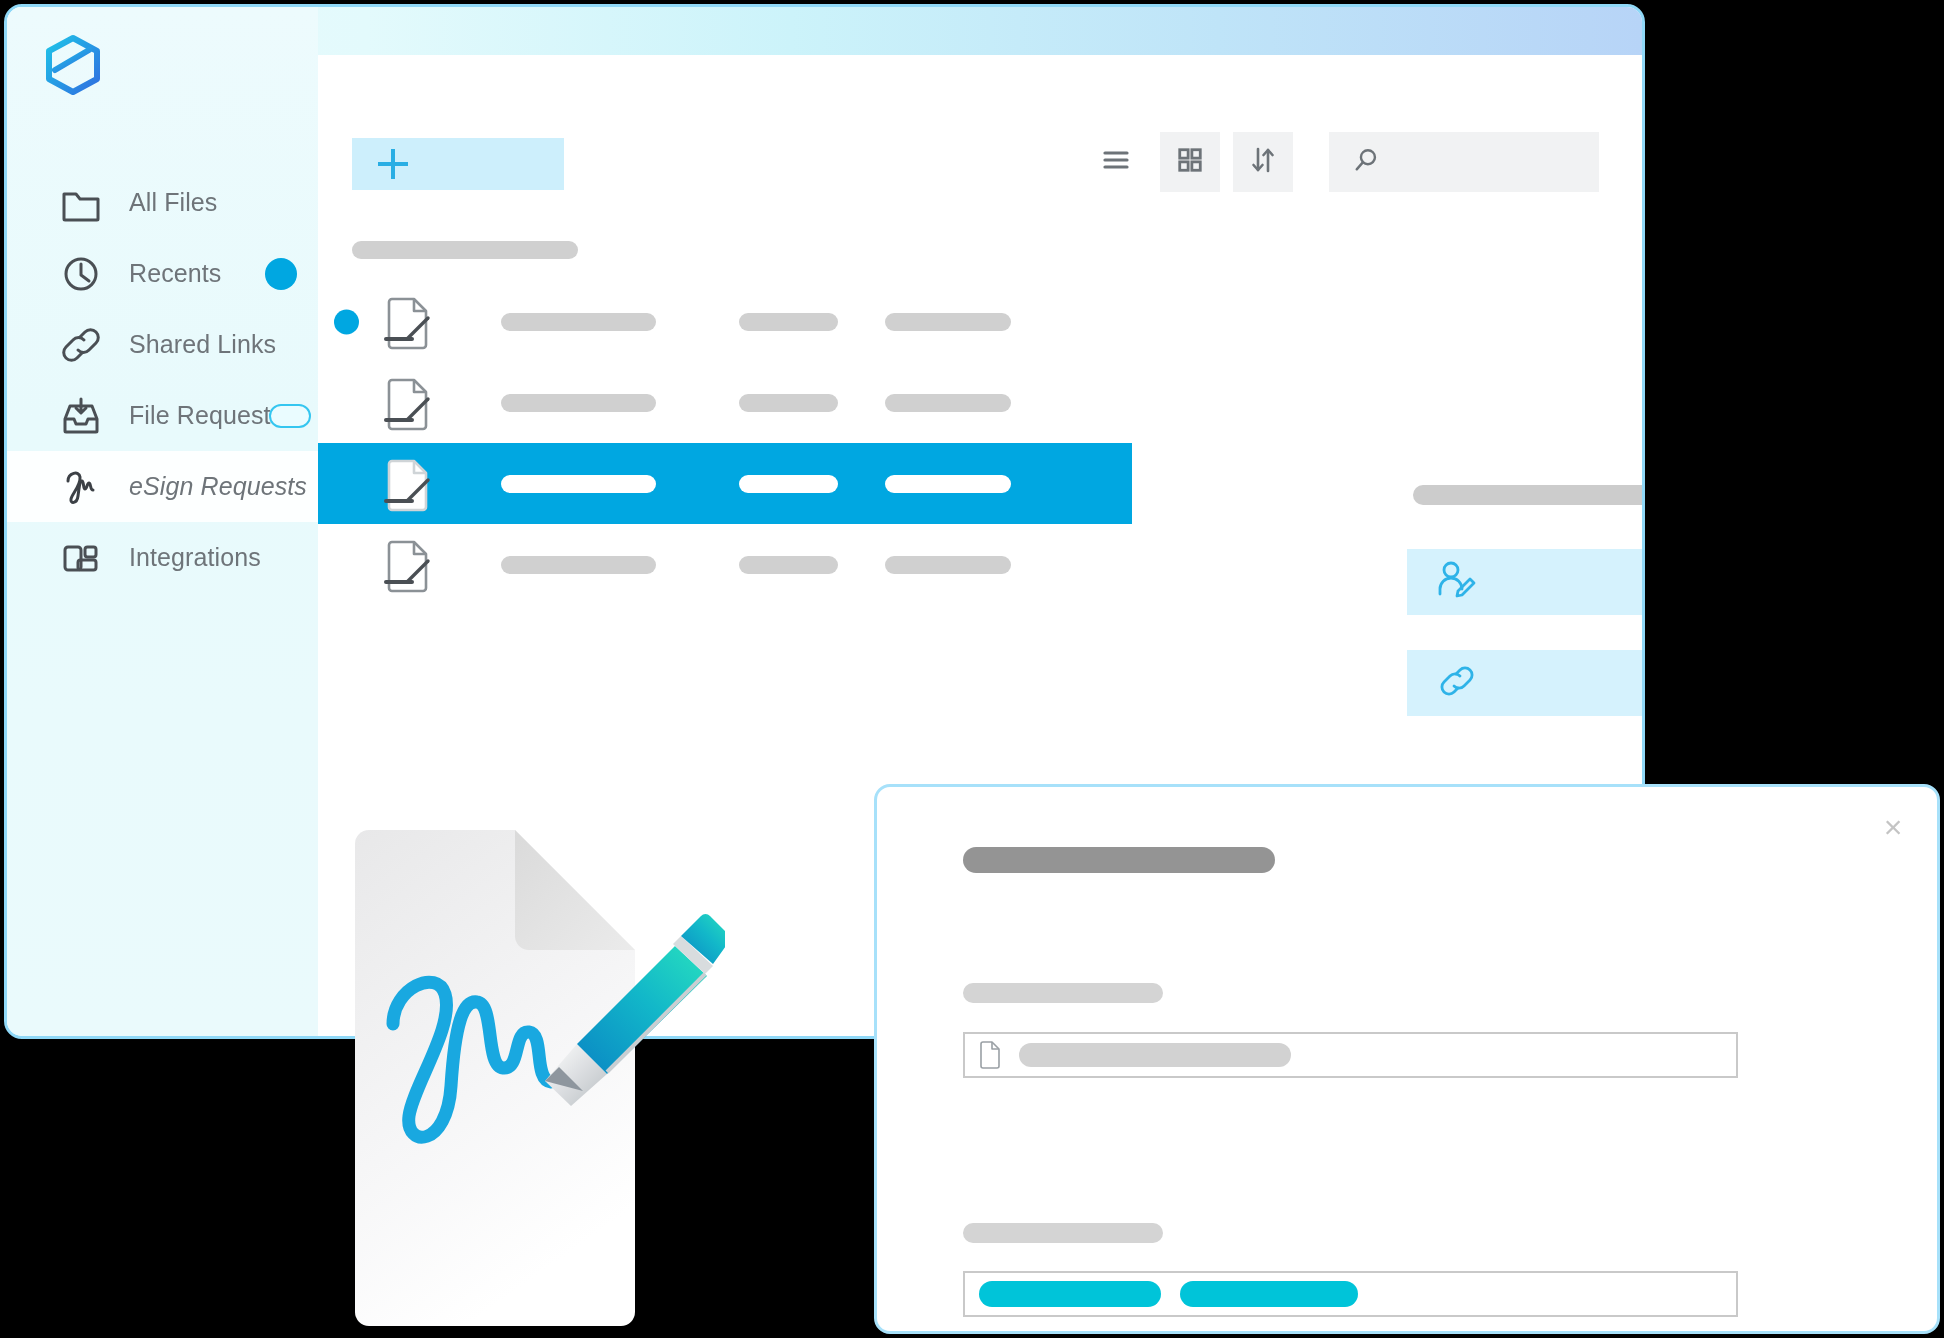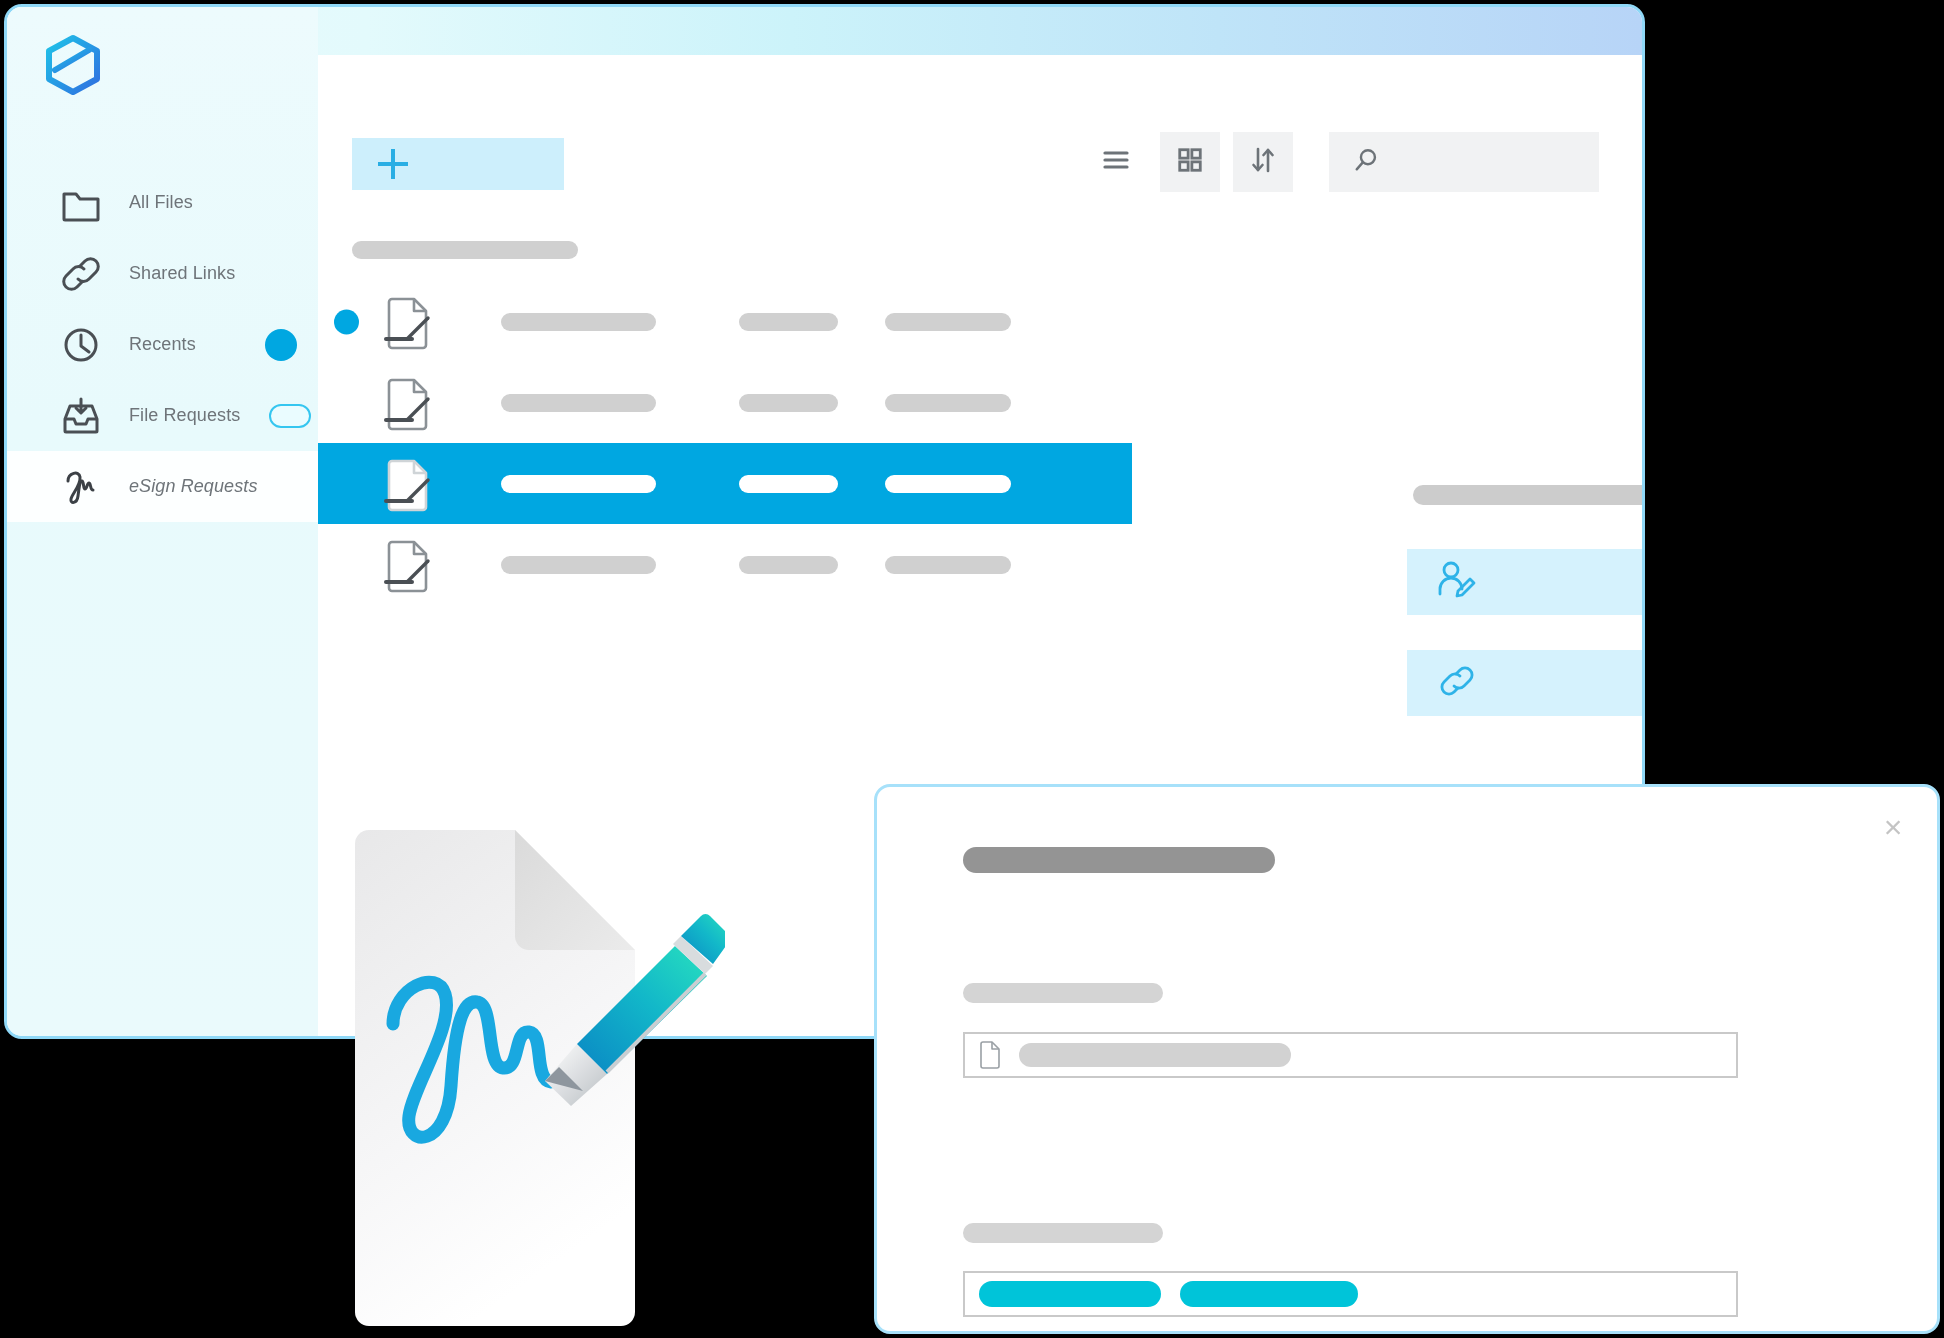--- a/index.html
+++ b/index.html
@@ -23,21 +23,21 @@
   }
   #logo{position:absolute;left:38px;top:28px;width:56px;height:60px;}
   #nav{position:absolute;left:0;top:160px;width:100%;}
   .nav-item{
     position:relative;display:flex;align-items:center;height:71px;
     padding-left:52px;box-sizing:border-box;
   }
   .nav-item.active{background:#fdffff;font-style:italic;}
   .nav-icon{width:44px;height:44px;flex:0 0 44px;display:block;}
   .nav-label{
-    margin-left:26px;font-size:18px;color:#6e7479;letter-spacing:.1px;
+    margin-left:26px;font-size:25px;color:#6e7479;letter-spacing:.1px;
     white-space:nowrap;
   }
   .nav-badge{
     position:absolute;left:258px;top:50%;transform:translateY(-50%);
     width:32px;height:32px;border-radius:50%;background:#00a7e1;
   }
   .nav-toggle{
     position:absolute;left:262px;top:50%;transform:translateY(-50%);
     width:42px;height:24px;border-radius:12px;border:2.5px solid #35c6f0;
     background:#eafcff;box-sizing:border-box;
@@ -168,36 +168,36 @@
           <svg viewBox="0 0 44 44" width="44" height="44">
               <path d="M5 13 h12 l4 5 h18 v20 a1 1 0 0 1-1 1 H6 a1 1 0 0 1-1-1 Z" fill="none" stroke="#4a4f54" stroke-width="3" stroke-linejoin="round"></path>
             </svg>
         </span>
         <span class="nav-label">All Files</span>
       </div>
 
       <div class="nav-item">
         <span class="nav-icon">
           <svg viewBox="0 0 44 44" width="44" height="44">
-            <path d="M25 12 l5 -5 a7.5 7.5 0 0 1 11 11 l-7 7 a7.5 7.5 0 0 1 -11 0" fill="none" stroke="#4a4f54" stroke-width="3" stroke-linecap="round" transform="translate(-4,2)"></path>
-            <path d="M19 32 l-5 5 a7.5 7.5 0 0 1 -11 -11 l7 -7 a7.5 7.5 0 0 1 11 0" fill="none" stroke="#4a4f54" stroke-width="3" stroke-linecap="round" transform="translate(4,-2)"></path>
-          </svg>
-        </span>
-        <span class="nav-label">Shared Links</span>
-      </div>
-
-      <div class="nav-item">
-        <span class="nav-icon">
-          <svg viewBox="0 0 44 44" width="44" height="44">
               <circle cx="22" cy="22" r="15" fill="none" stroke="#4a4f54" stroke-width="3"></circle>
               <path d="M22 12 v11 l8 6" fill="none" stroke="#4a4f54" stroke-width="3" stroke-linecap="round" stroke-linejoin="round"></path>
             </svg>
         </span>
         <span class="nav-label">Recents</span>
         <span class="nav-badge"></span>
+      </div>
+
+      <div class="nav-item">
+        <span class="nav-icon">
+          <svg viewBox="0 0 44 44" width="44" height="44">
+            <path d="M25 12 l5 -5 a7.5 7.5 0 0 1 11 11 l-7 7 a7.5 7.5 0 0 1 -11 0" fill="none" stroke="#4a4f54" stroke-width="3" stroke-linecap="round" transform="translate(-4,2)"></path>
+            <path d="M19 32 l-5 5 a7.5 7.5 0 0 1 -11 -11 l7 -7 a7.5 7.5 0 0 1 11 0" fill="none" stroke="#4a4f54" stroke-width="3" stroke-linecap="round" transform="translate(4,-2)"></path>
+          </svg>
+        </span>
+        <span class="nav-label">Shared Links</span>
       </div>
 
       <div class="nav-item">
         <span class="nav-icon">
           <svg viewBox="0 0 44 44" width="44" height="44">
             <path d="M6 25 L11 12 h22 l5 13 v12 a1 1 0 0 1 -1 1 H7 a1 1 0 0 1 -1 -1 Z" fill="none" stroke="#4a4f54" stroke-width="3" stroke-linejoin="round"></path>
             <path d="M6 25 h9 l2 5 h10 l2 -5 h9" fill="none" stroke="#4a4f54" stroke-width="3" stroke-linejoin="round"></path>
             <path d="M22 5 v13 M17 14 l5 5 l5 -5" fill="none" stroke="#4a4f54" stroke-width="3" stroke-linecap="round" stroke-linejoin="round"></path>
           </svg>
         </span>
@@ -207,20 +207,30 @@
 
       <div class="nav-item active">
         <span class="nav-icon">
           <svg viewBox="0 0 48 44" width="48" height="44">
             <path d="M9 16 C9 8, 20 5, 21 12 C22 20, 13 29, 12 34 C11 39, 18 39, 19 31 C20 23, 21 16, 23 16 C25 16, 24 24, 26 24 C28 24, 28 18, 30 18 C32 18, 31 25, 34 25" fill="none" stroke="#3c4146" stroke-width="3" stroke-linecap="round"></path>
           </svg>
         </span>
         <span class="nav-label">eSign Requests</span>
       </div>
 
+      <div class="nav-item">
+        <span class="nav-icon">
+          <svg viewBox="0 0 44 44" width="44" height="44">
+            <rect x="6" y="11" width="16" height="23" rx="3" fill="none" stroke="#4a4f54" stroke-width="3"></rect>
+            <rect x="26" y="11" width="11" height="10" rx="2.5" fill="none" stroke="#4a4f54" stroke-width="3"></rect>
+            <rect x="19" y="24" width="18" height="10" rx="2.5" fill="none" stroke="#4a4f54" stroke-width="3"></rect>
+          </svg>
+        </span>
+        <span class="nav-label">Integrations</span>
+      </div>
 
     </div>
   </div>
 
   <div id="content">
 
     <div id="new-btn">
       <span class="plus-glyph"></span>
     </div>
 

